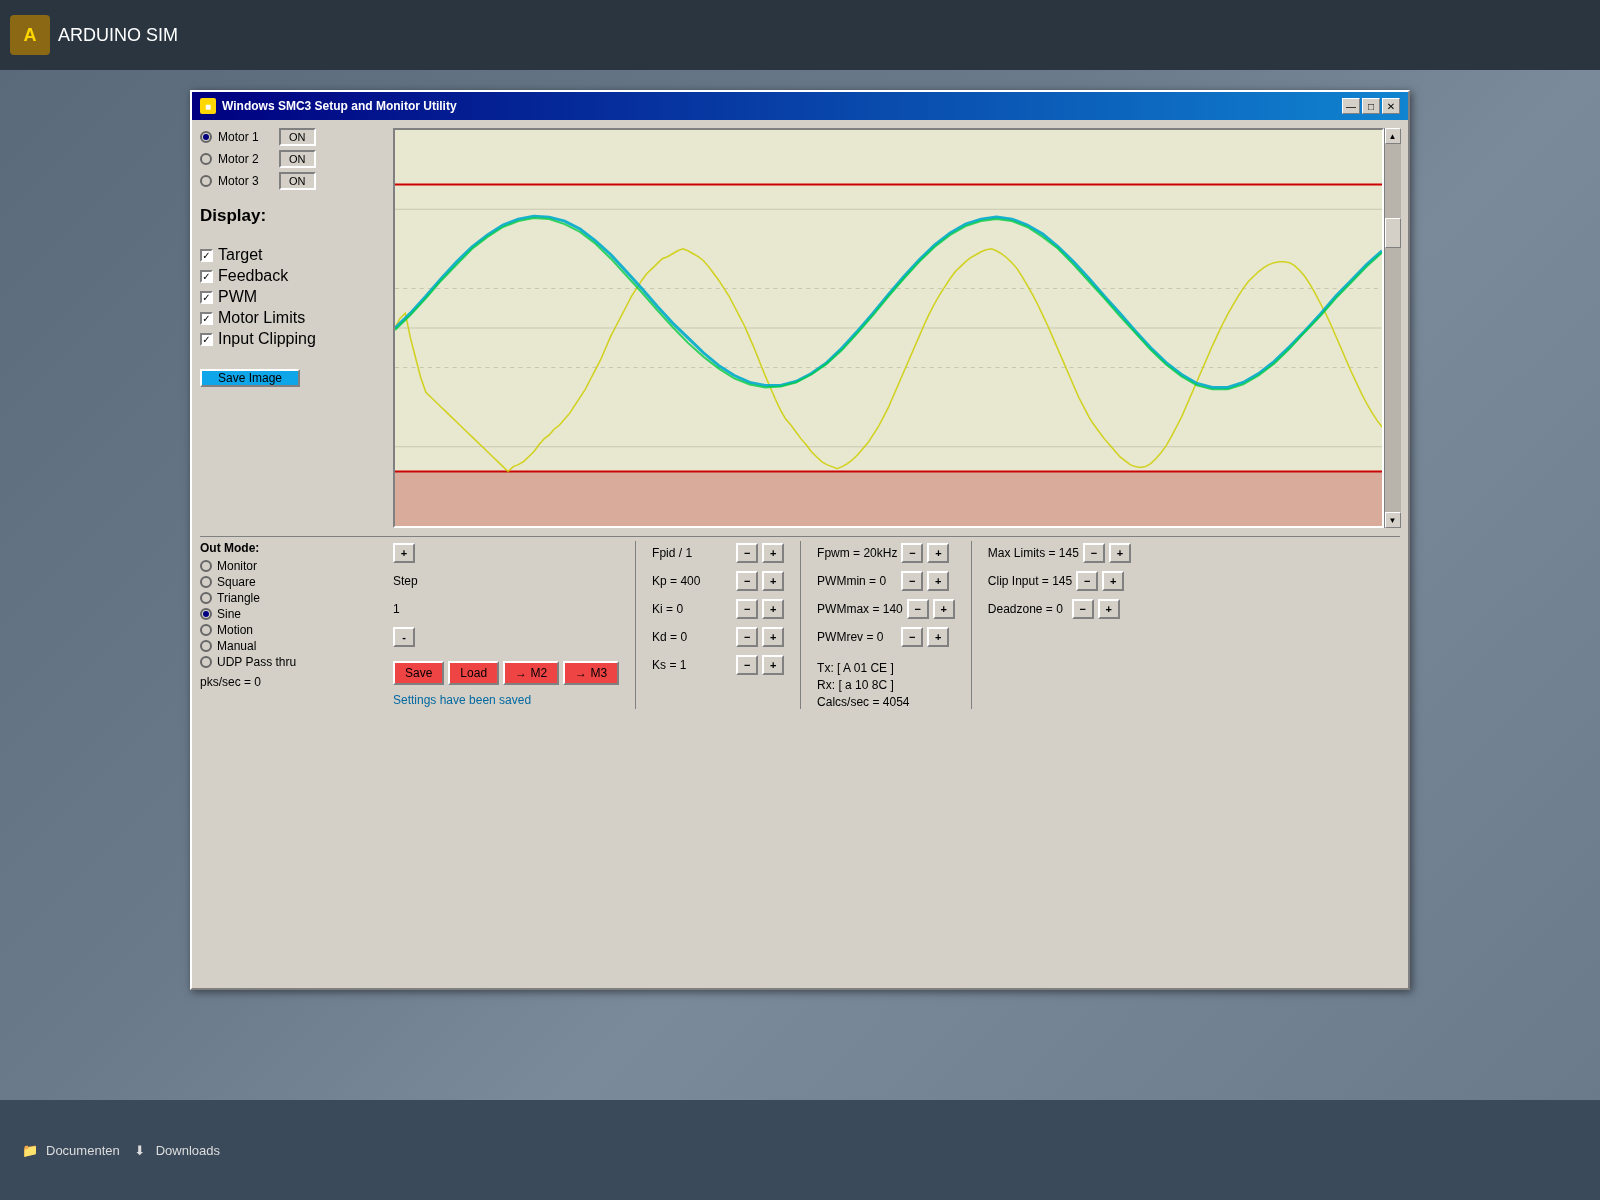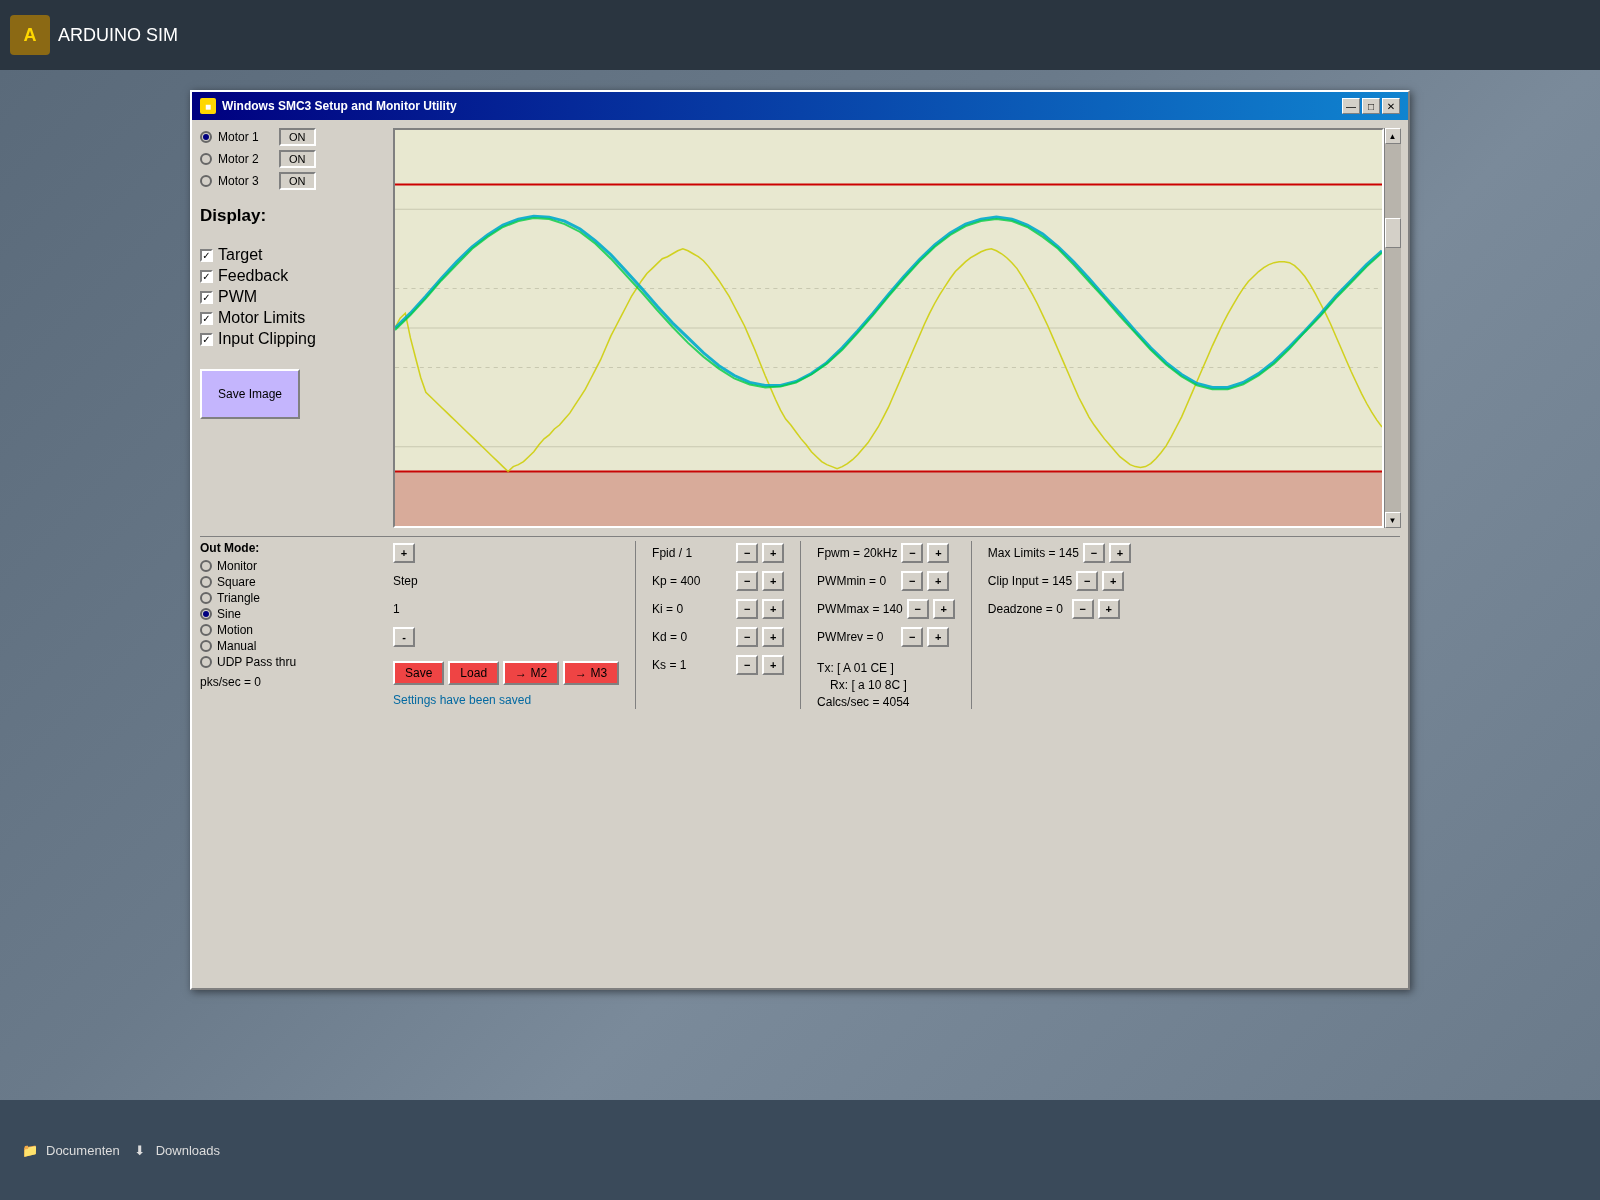--- a/index.html
+++ b/index.html
@@ -202,27 +202,27 @@
       align-items: center;
       justify-content: center;
       font-size: 10px;
       cursor: pointer;
       flex-shrink: 0;
     }
     .checkbox-label { font-size: 16px; }
 
     .save-image-btn {
       margin-top: 12px;
-      background: #c4b5fd;
+      background: #0ea5e9;
       border: 2px solid;
       border-top-color: #fff;
       border-left-color: #fff;
       border-right-color: #808080;
       border-bottom-color: #808080;
-      padding: 16px 12px;
+      padding: 0 12px;
       font-size: 12px;
       cursor: pointer;
       width: 100px;
     }
 
     
     .chart-area {
       flex: 1;
       background: #e8e8d8;
       border: 2px solid;
@@ -654,21 +654,21 @@
             <button class="small-btn">+</button>
           </div>
           <div class="ctrl-row">
             <span class="ctrl-label">PWMrev = 0</span>
             <button class="small-btn">−</button>
             <button class="small-btn">+</button>
           </div>
 
           <div style="margin-top:8px;display:flex;flex-direction:column;gap:3px;">
             <span style="font-size:12px;">Tx: [ A 01 CE ]</span>
-            <span style="font-size:12px;margin-left:13px;">Rx: [ a 10 8C ]</span>
+            <span style="font-size:12px;">Rx: [ a 10 8C ]</span>
             <span style="font-size:12px;">Calcs/sec = 4054</span>
           </div>
         </div>
 
         <div class="divider-v"></div>
 
         <div class="control-col">
           <div class="ctrl-row">
             <span class="ctrl-label">Max Limits = 145</span>
             <button class="small-btn">−</button>

